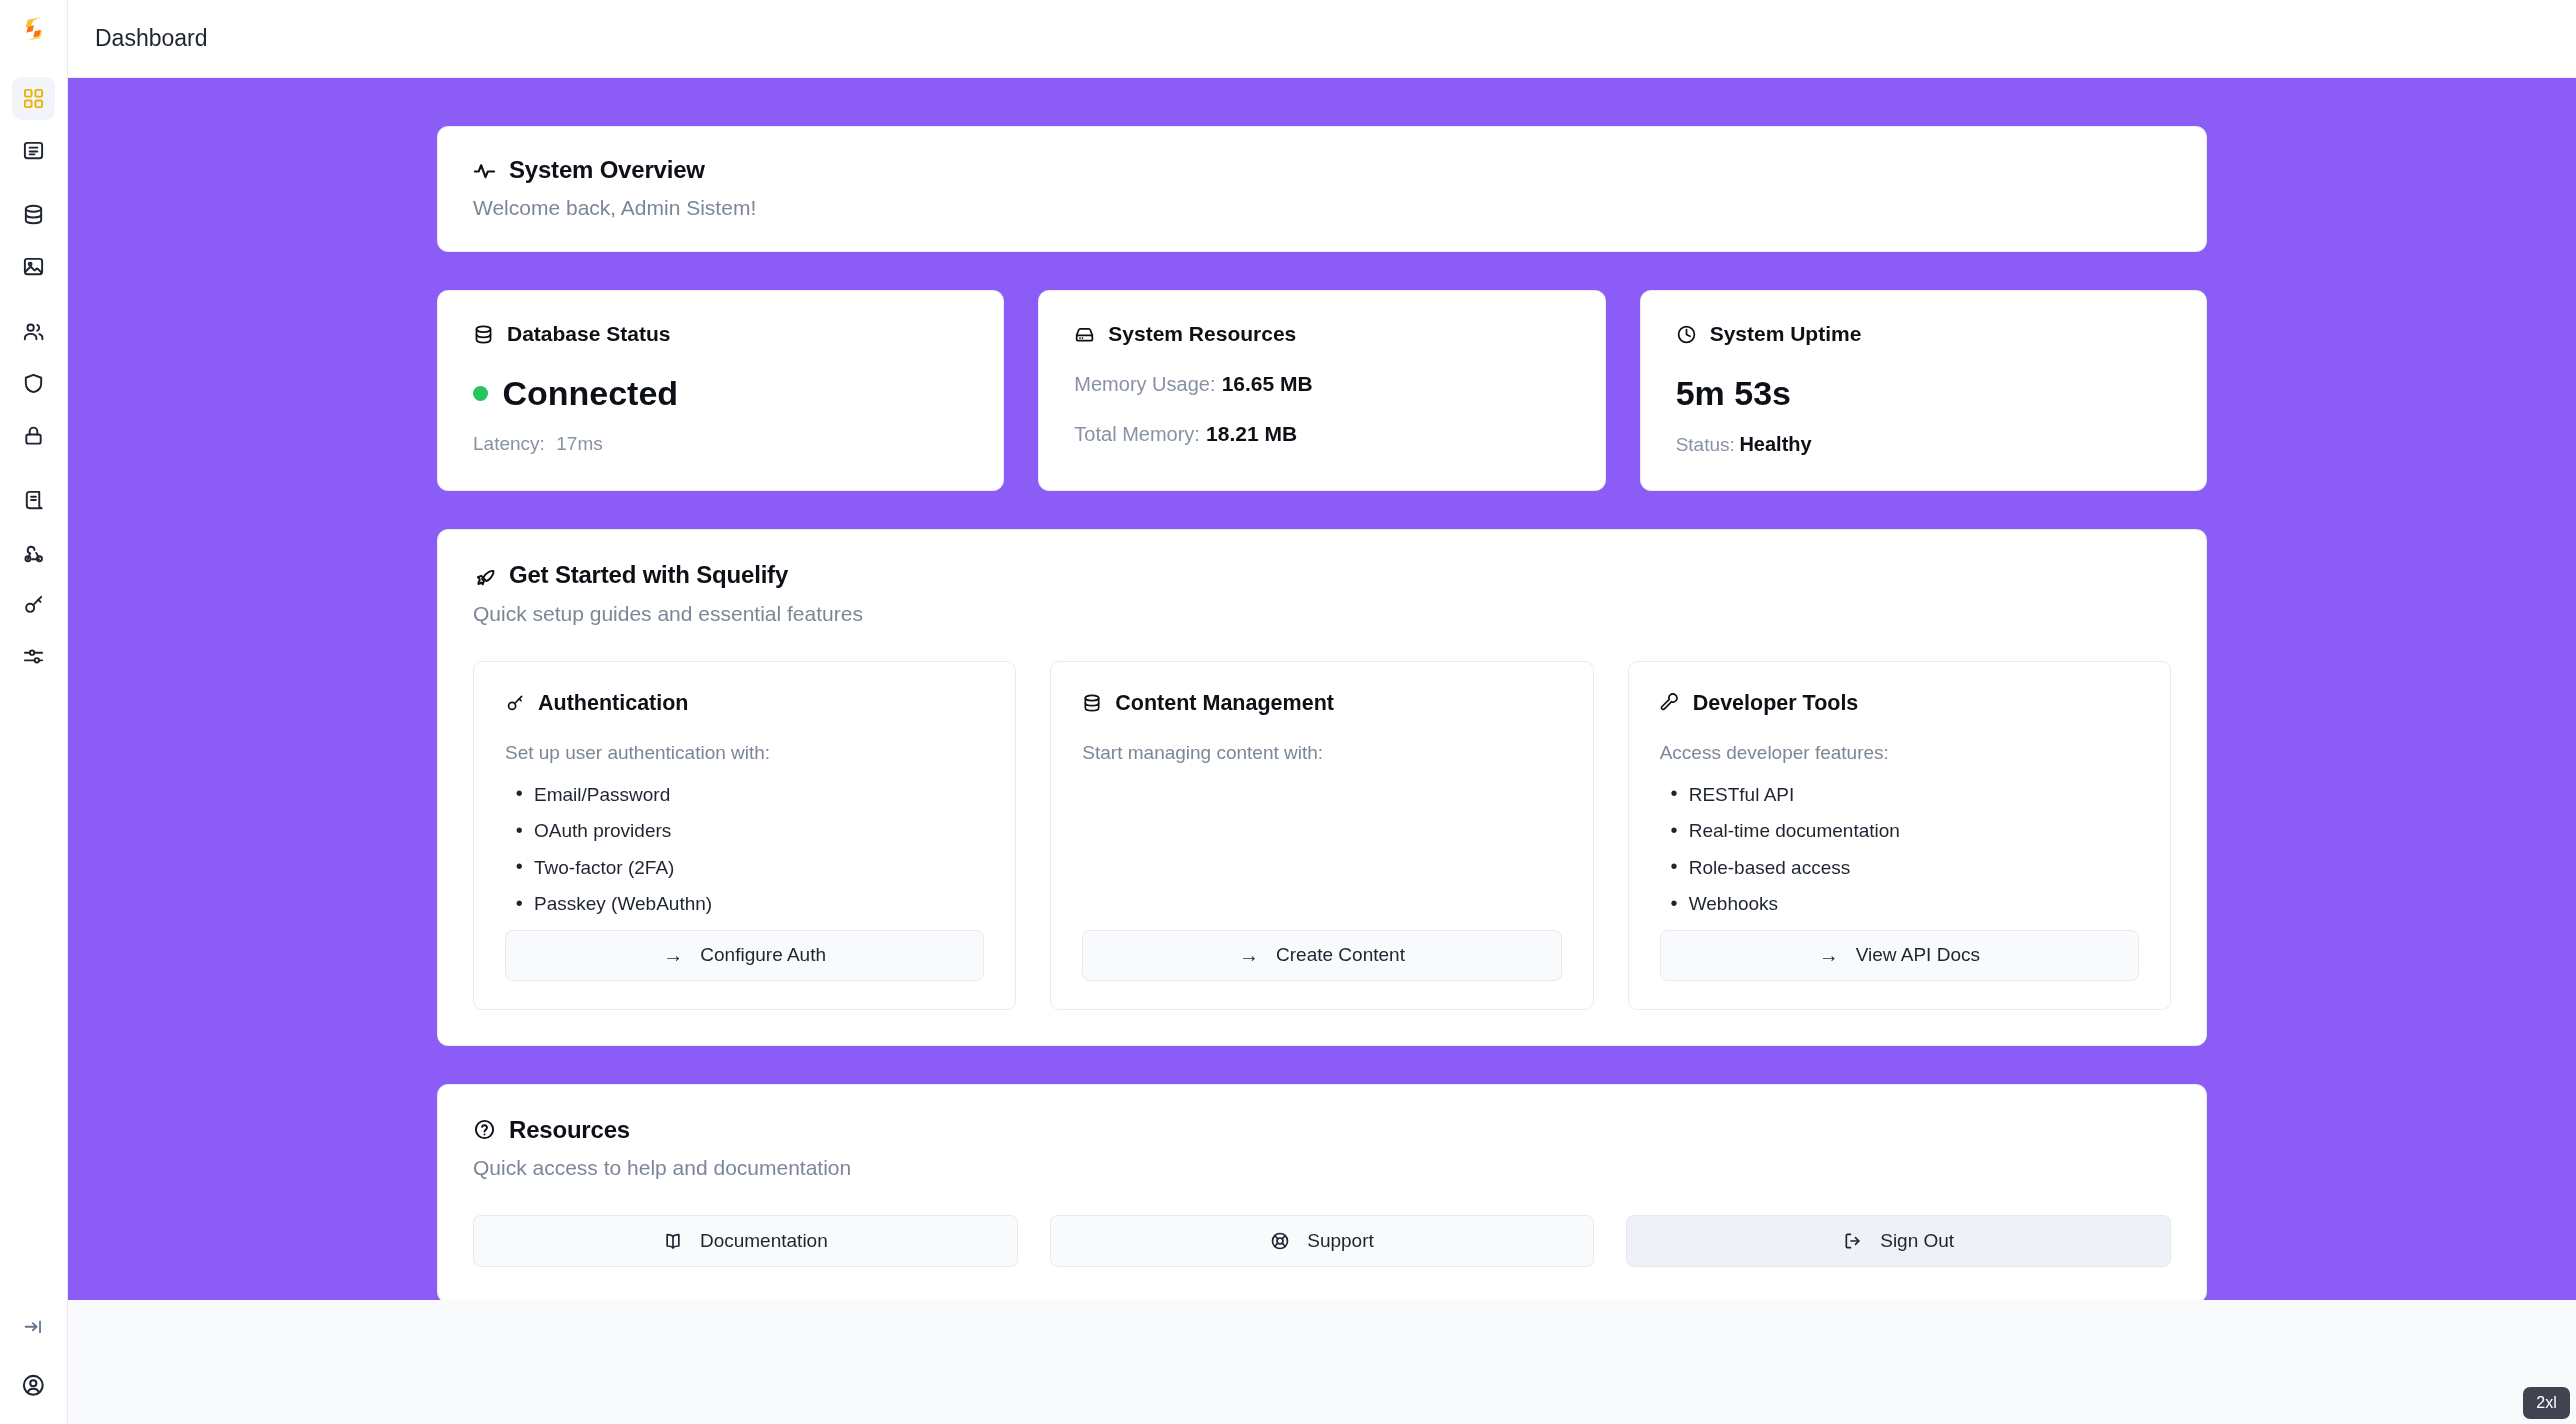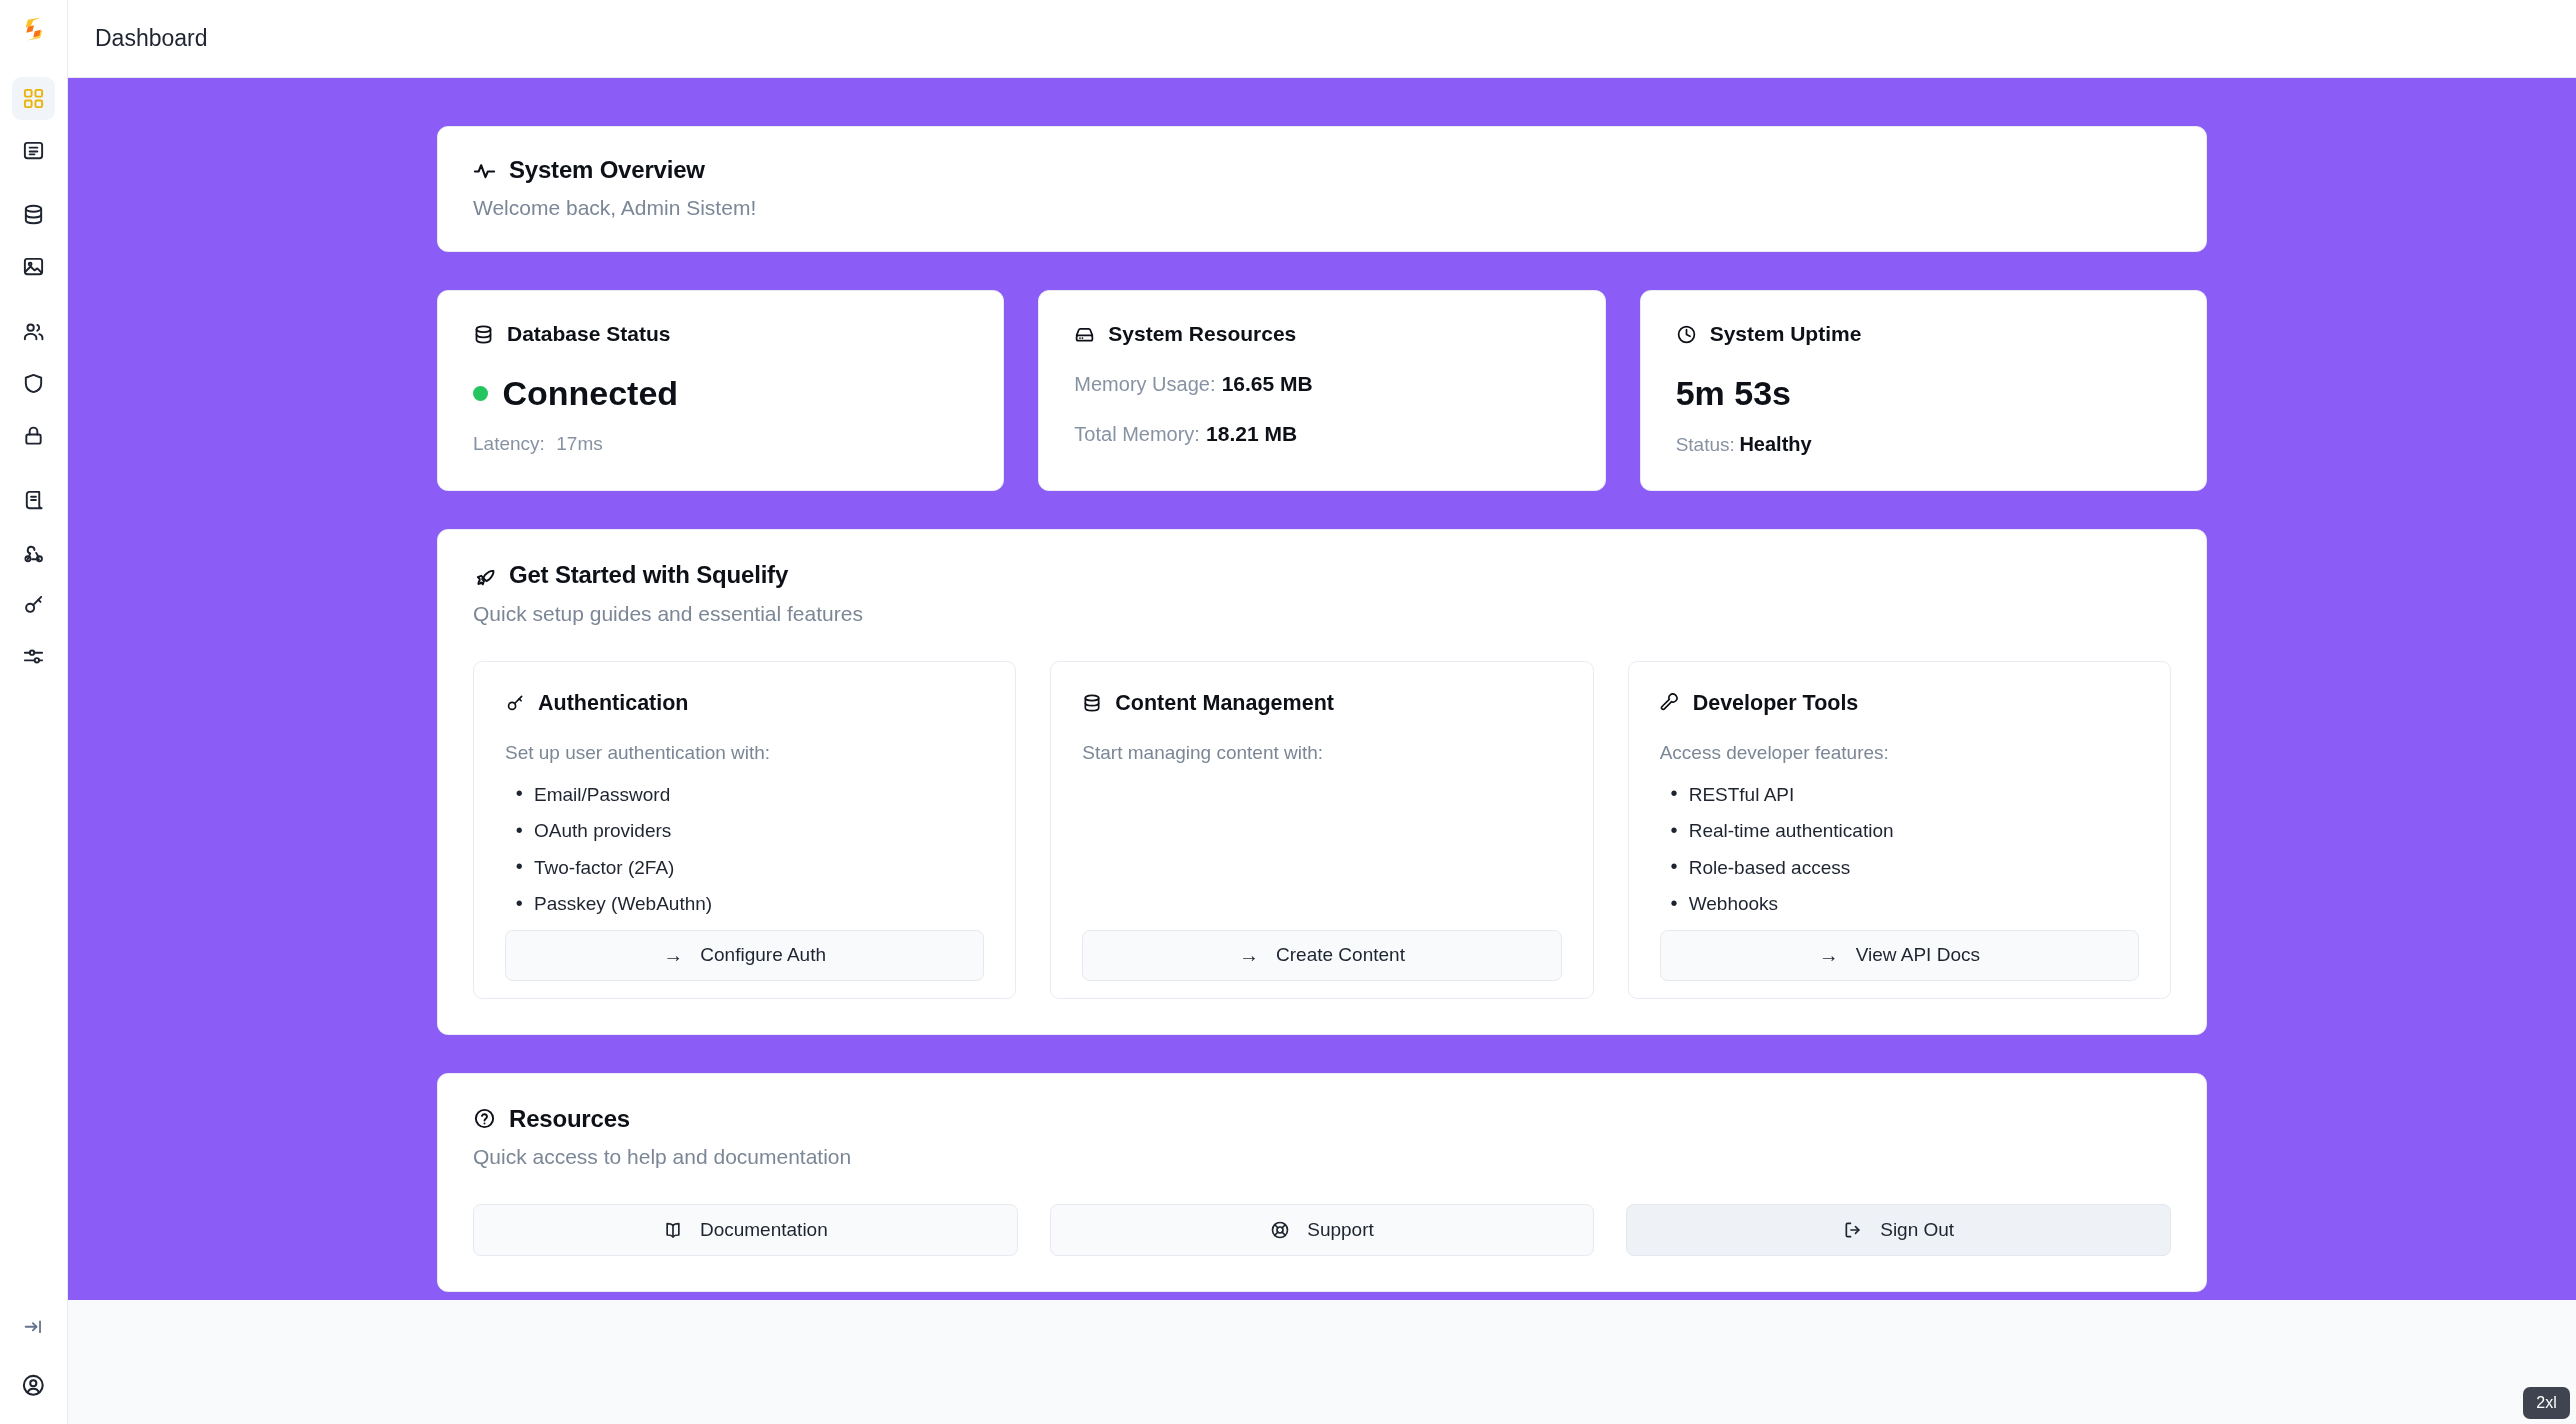--- a/index.html
+++ b/index.html
@@ -84,21 +84,21 @@
   .stat-note { font-size: 19px; color: #8792a2; margin-top: 20px; }
   .kv { font-size: 20px; color: #8792a2; margin-top: 26px; }
   .kv b { color: #0d1117; font-size: 21px; margin-left: 6.2px; }
   .stat-note b { color: #0d1117; font-size: 20px; margin-left: 4.6px; }
 
   
   .getstarted { padding: 31px 35px 35px 35px; margin-bottom: 38px; }
   .feature-grid { display: flex; gap: 34px; margin-top: 35px; }
   .feature {
     flex: 1; background: #ffffff; border: 0.8px solid #e8ecf2; border-radius: 9.2px;
-    padding: 29px 31px 17px 31px;
+    padding: 29px 31px 28px 31px;
     display: flex; flex-direction: column;
   }
   .feature-title { font-size: 21.5px; font-weight: bold; color: #0d1117; }
   .feature-sub { font-size: 19px; color: #7b8796; margin-top: 26px; }
   .feature ul { list-style: none; margin-top: 20px; }
   .feature li {
     font-size: 19px; color: #1e2430; padding-left: 29px; position: relative;
     margin-bottom: 14.6px;
   }
   .feature li::before {
@@ -438,21 +438,21 @@
                 <span>
                   <svg width="20" height="20" viewBox="0 0 24 24" fill="none" stroke="#0d1117" stroke-width="2" stroke-linecap="round" stroke-linejoin="round">
                     <path d="M19.5 3.5a4.6 4.6 0 01-5.6 6.9L5 19.3a2 2 0 01-2.8-2.8l8.9-8.9A4.6 4.6 0 0118 2z"></path>
                   </svg>
                 </span>
                 <span class="feature-title">Developer Tools</span>
               </div>
               <div class="feature-sub">Access developer features:</div>
               <ul>
                 <li>RESTful API</li>
-                <li>Real-time authentication</li>
+                <li>Real-time documentation</li>
                 <li>Role-based access</li>
                 <li>Webhooks</li>
               </ul>
               <div class="btn">
                 <span class="arr">→</span>
                 <span>View API Docs</span>
               </div>
             </div>
 
           </div>

